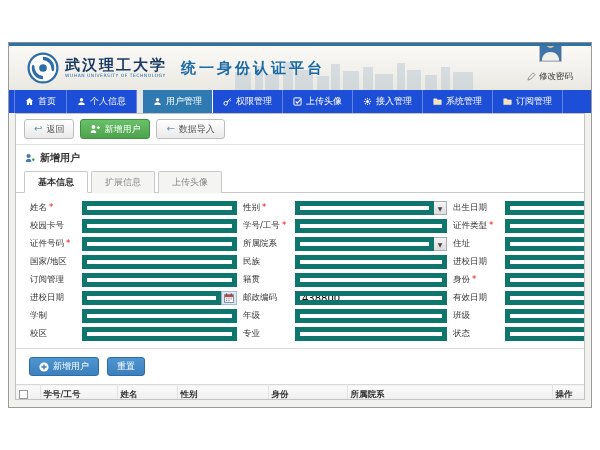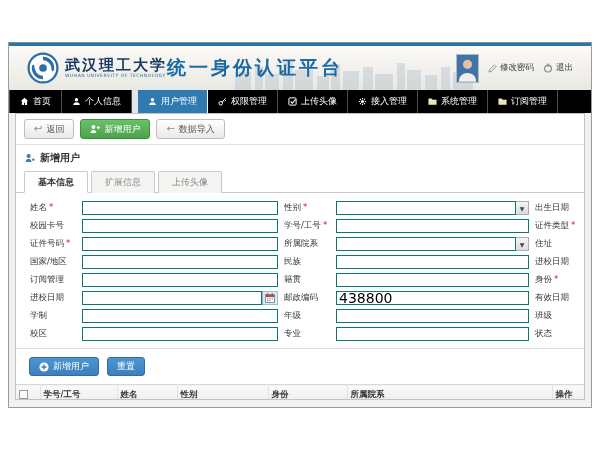--- a/index.html
+++ b/index.html
@@ -13,30 +13,30 @@
   
   .app-header { height:44px; flex:none; position:relative; overflow:hidden;
                 background:linear-gradient(#fbfaf7,#e9e8e2);
                 display:flex; align-items:center; padding:0 18px; }
   .skyline { position:absolute; right:118px; bottom:0; opacity:.5; }
   .logo-circle { width:32px; height:32px; flex:none; }
   .uni-block { margin-left:6px; line-height:1.1; }
   .uni-cn { font-family:"DejaVu Serif","Liberation Serif",serif; font-size:15px;
             font-weight:bold; color:#1b3a63; letter-spacing:2px; white-space:nowrap; }
   .uni-en { font-size:4.5px; color:#2d6da8; letter-spacing:.5px; }
-  .platform-title { font-size:19px; font-weight:bold; color:#1a6aa6;
-                    letter-spacing:3px; position:relative; z-index:2; white-space:nowrap; }
+  .platform-title { font-size:15px; font-weight:bold; color:#1a6aa6;
+                    margin-left:14px; letter-spacing:3px; position:relative; z-index:2; white-space:nowrap; }
   .user-area { margin-left:auto; display:flex; align-items:center; gap:9px;
-               font-size:8.5px; color:#444; position:relative; z-index:2; }
+               font-size:8.5px; color:#444; position:relative; z-index:2;flex-direction:column; }
   .avatar { width:23px; height:29px; border:1px solid #b9b9b9; background:#3f74ab; flex:none; }
   .hlink { display:flex; align-items:center; gap:3px; cursor:pointer; color:#3b3b3b; }
 
   
-  .nav { height:23px; flex:none; background:#000000; display:flex;
-         font-size:9px; color:#fff; }
+  .nav { height:23px; flex:none; background:#1d4ed8; display:flex;
+         font-size:9px; color:#fff; padding-left:5px; }
   .nav-item { display:flex; align-items:center; gap:4px; padding:0 10px;
               border-right:1px solid rgba(255,255,255,.30); cursor:pointer; white-space:nowrap; }
   .nav-item:first-child { border-left:1px solid rgba(255,255,255,.30); }
   .nav-item.active { background:#2f7ab1; border-left:6px solid #e5e5e5; border-right:1px solid #fff; }
   .nav-ico svg { display:block; }
 
   
   .content { flex:1; margin:0 6px 7px; background:#fff; border:1px solid #c3c3c3;
              display:flex; flex-direction:column; overflow:hidden; }
   .toolbar { flex:none; padding:5px 8px; display:flex; gap:6px;
@@ -56,22 +56,22 @@
          border-radius:2px 2px 0 0; background:#f4f4f2; color:#8a8a8a;
          margin-bottom:-1px; cursor:pointer; white-space:nowrap; }
   .tab.active { background:#fff; color:#333; font-weight:bold; border-bottom:1px solid #fff; }
 
   
   .form-area { flex:none; display:flex; gap:6px; padding:8px 14px 7px; border-bottom:1px solid #ddd; }
   .form-col { flex:1; display:flex; flex-direction:column; gap:4px; }
   .f-row { display:flex; align-items:center; height:14px; }
   .f-label { font-size:8.5px; color:#333; width:52px; flex:none; white-space:nowrap; }
   .req { color:#e00; margin-left:2px; }
-  .f-input { flex:1; min-width:0; height:14px; border:1px solid #0f766e; background:#fff;
-             font-size:14px; padding:0 2px; font-family:"DejaVu Sans",sans-serif; }
+  .f-input { flex:1; min-width:0; height:14px; border:5px solid #0f766e; background:#fff;
+             font-size:10px; padding:0 2px; font-family:"DejaVu Sans",sans-serif; }
   .widget { flex:1; display:flex; min-width:0; }
   .widget .f-input { flex:1; }
   .sel-btn { width:13px; flex:none; border:1px solid #a9acb2; border-left:none;
              background:linear-gradient(#f5f5f5,#dcdcdc); color:#444; font-size:6px;
              display:flex; align-items:center; justify-content:center; cursor:pointer; }
   .cal-btn { width:16px; flex:none; border:1px solid #9fbcd8; border-left:1px solid #a9acb2;
              background:#dbe9f6; display:flex; align-items:center; justify-content:center; cursor:pointer; }
 
   .actions { flex:none; display:flex; gap:8px; padding:8px 13px; }
 

